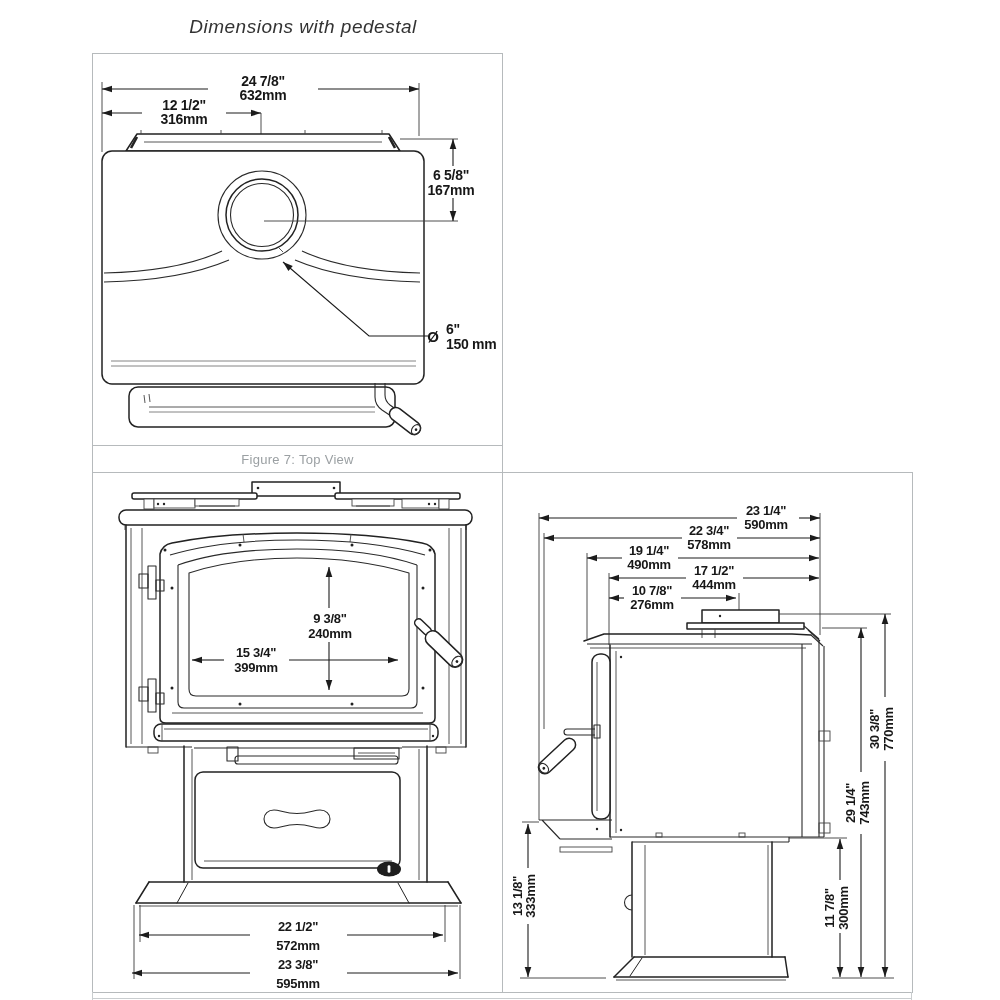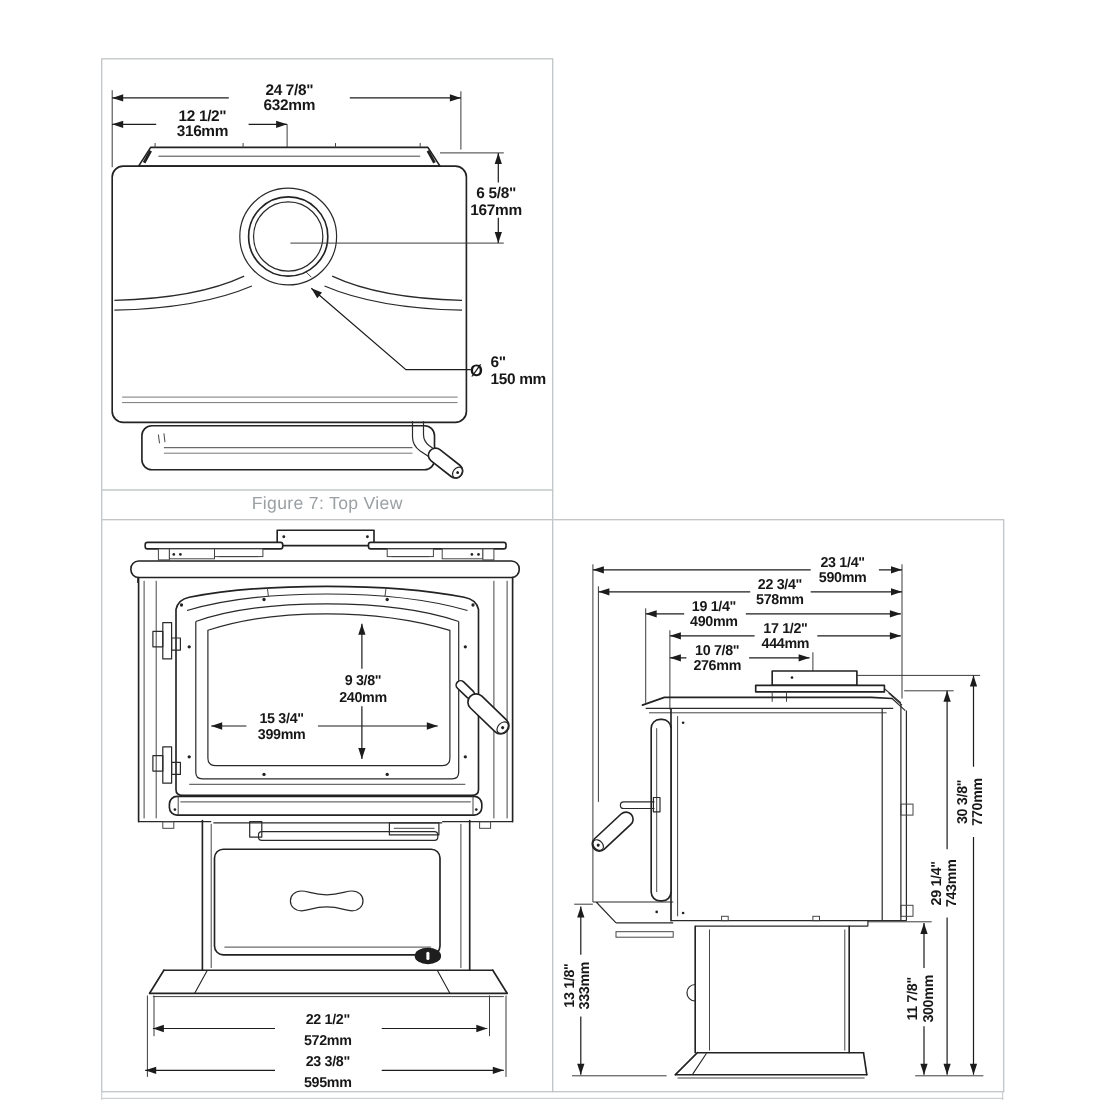--- a/index.html
+++ b/index.html
@@ -5,21 +5,21 @@
   html,body{margin:0;padding:0;background:#fff;}
   #canvas{position:relative;width:1000px;height:1000px;background:#fff;overflow:hidden;
           font-family:"Liberation Sans",sans-serif;}
   .abs{position:absolute;}
   #page-title{left:163px;top:16px;width:280px;text-align:center;
               font-style:italic;font-size:19px;letter-spacing:.5px;color:#333;}
   .panel{border:1px solid #b6babc;box-sizing:border-box;background:#fff;}
   #panel-top{left:92px;top:53px;width:411px;height:393px;}
   #caption-row{left:92px;top:445px;width:411px;height:28px;display:flex;
                align-items:center;justify-content:center;}
-  #figure-caption{font-size:16px;color:#9ba0a3;letter-spacing:.3px;}
+  #figure-caption{font-size:13px;color:#9ba0a3;letter-spacing:.3px;}
   #panel-front{left:92px;top:472px;width:411px;height:521px;}
   #panel-side{left:502px;top:472px;width:411px;height:521px;}
   .edge{background:#c9cdcf;}
   svg{position:absolute;left:0;top:0;}
   svg text{font-family:"Liberation Sans",sans-serif;font-weight:bold;fill:#171717;
            letter-spacing:-0.3px;text-anchor:middle;}
   .dt{font-size:13px;}
   .dtL{font-size:14px;}
   .sym{font-size:15px;}
   .ol{fill:none;stroke:#222;stroke-width:1.5;stroke-linejoin:round;stroke-linecap:round;}
@@ -29,20 +29,21 @@
   .gy{fill:none;stroke:#777;stroke-width:0.9;}
   .dim{fill:none;stroke:#1c1c1c;stroke-width:1.1;}
   .ext{fill:none;stroke:#3a3a3a;stroke-width:0.9;}
   .dot{fill:#222;}
 </style>
 </head>
 <body>
 
 <div id="canvas">
 
+  <div class="abs" id="page-title">Dimensions with pedestal</div>
 
   <div class="abs panel" id="panel-top"></div>
   <div class="abs panel" id="caption-row">
     <span id="figure-caption">Figure 7: Top View</span>
   </div>
   <div class="abs panel" id="panel-front"></div>
   <div class="abs panel" id="panel-side"></div>
   <div class="abs edge" style="left:92px;top:992px;width:1px;height:8px"></div>
   <div class="abs edge" style="left:911px;top:992px;width:1px;height:8px"></div>
   <div class="abs edge" style="left:92px;top:998px;width:820px;height:1px"></div>

